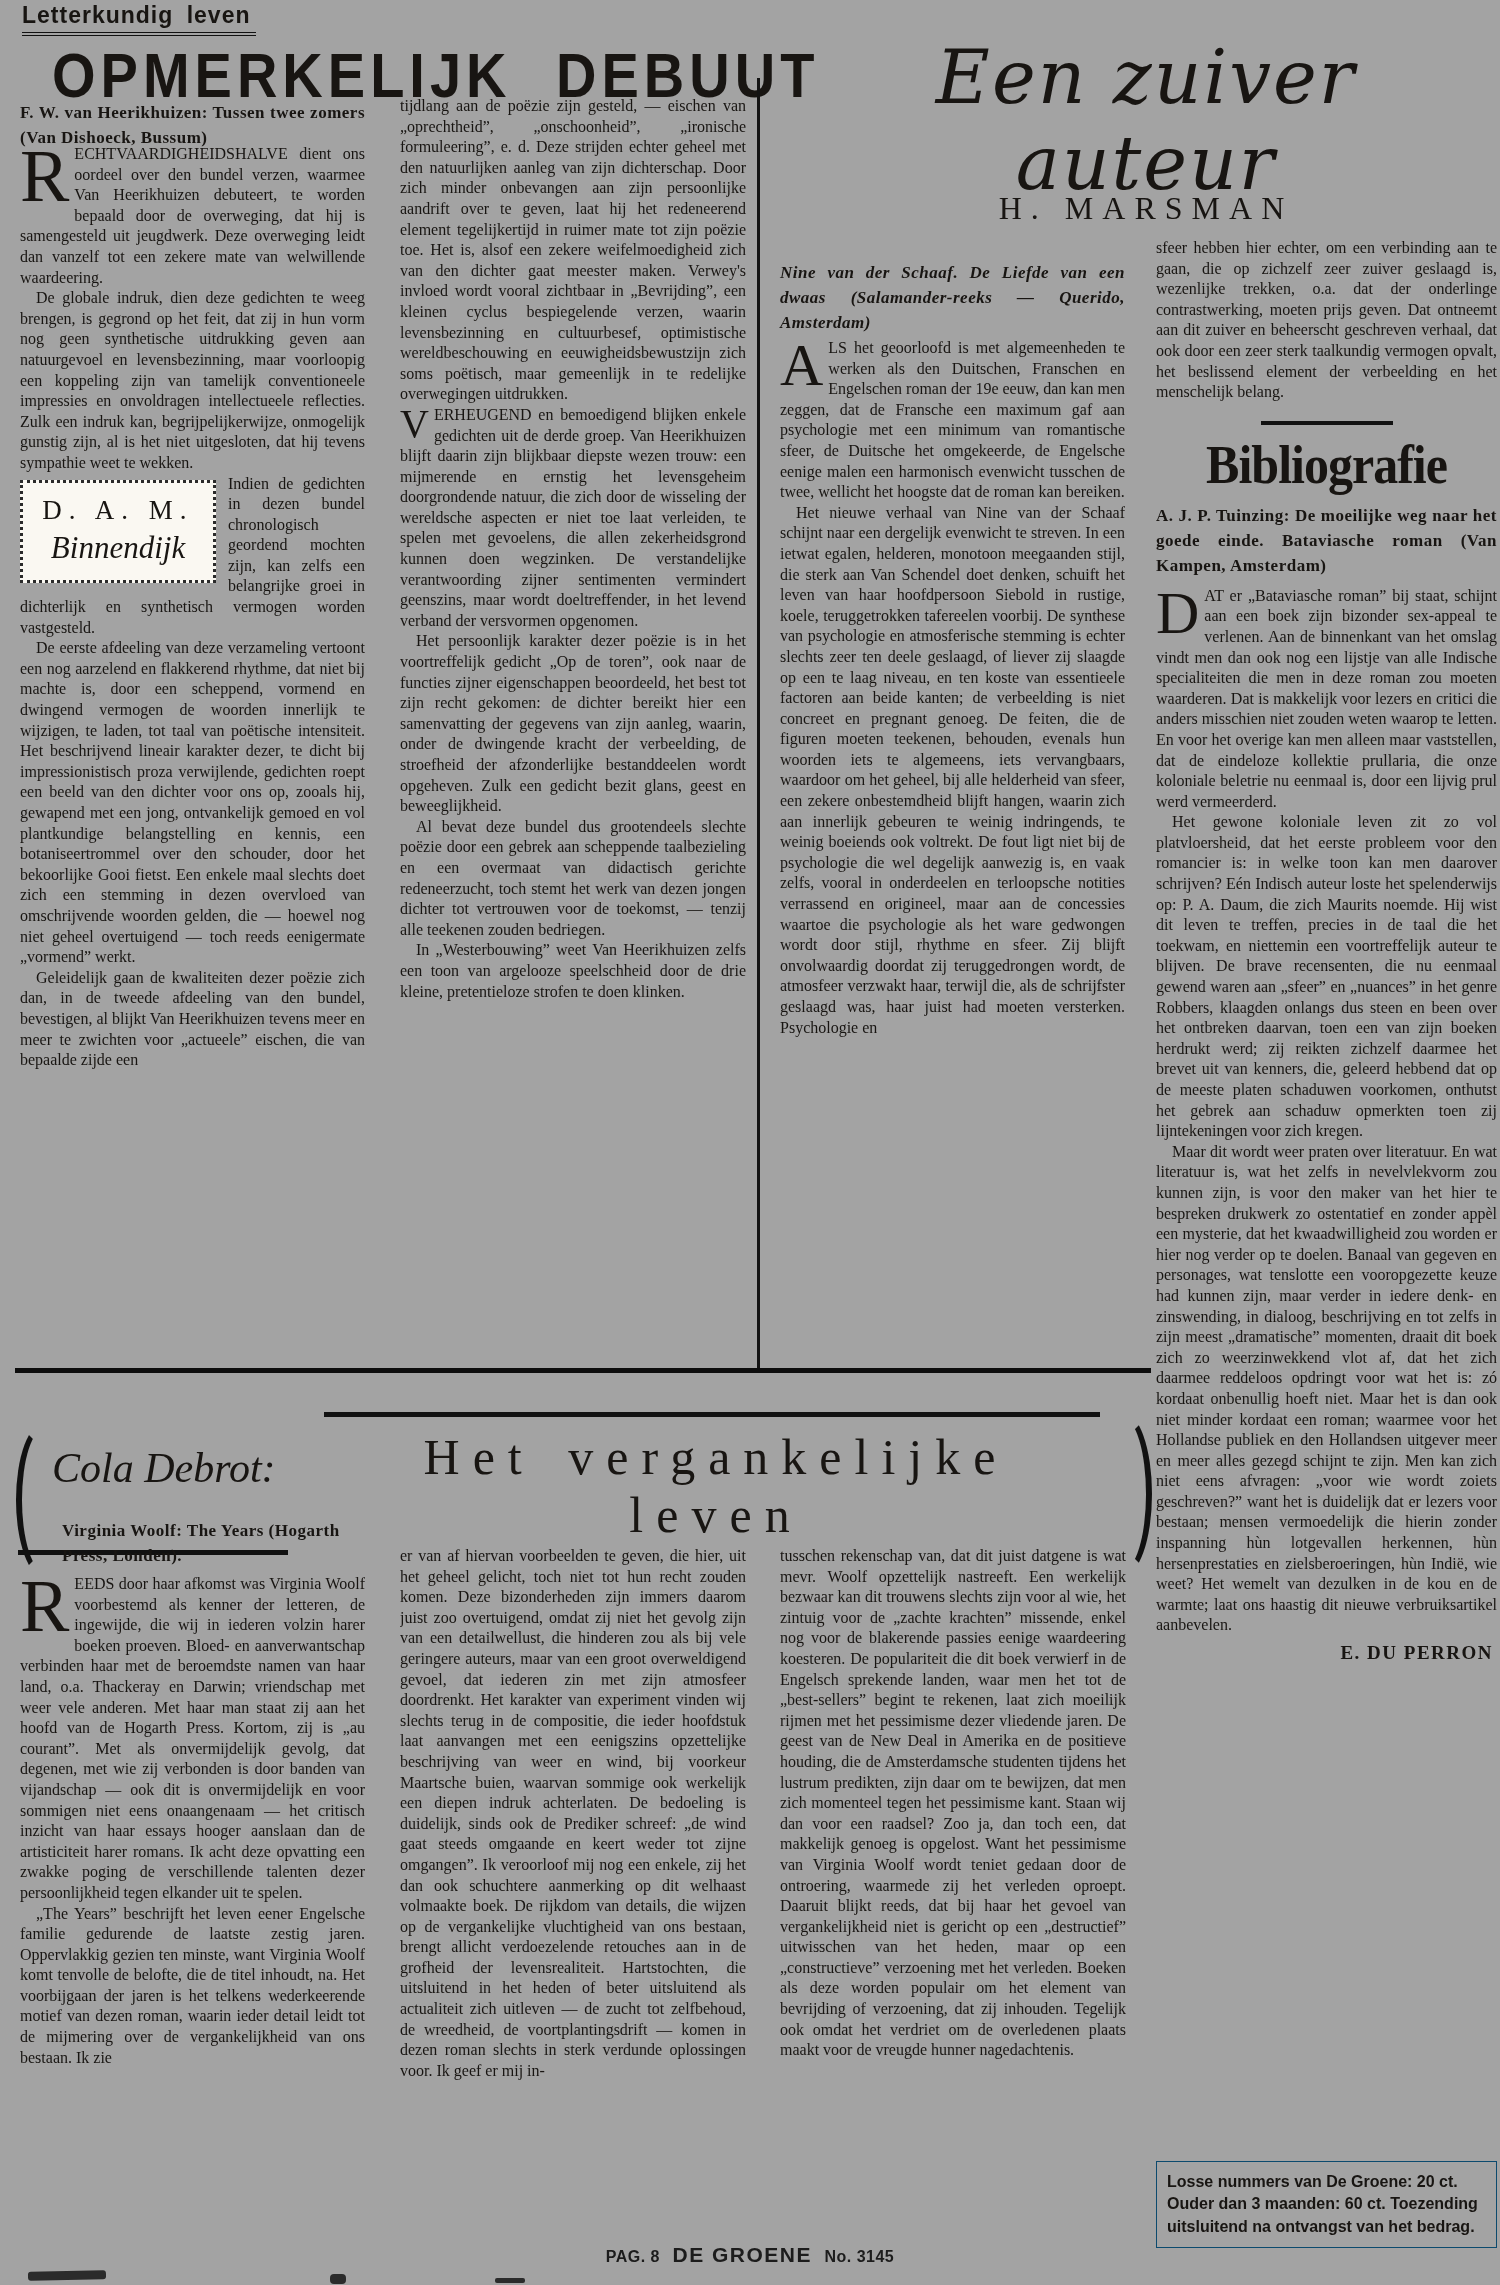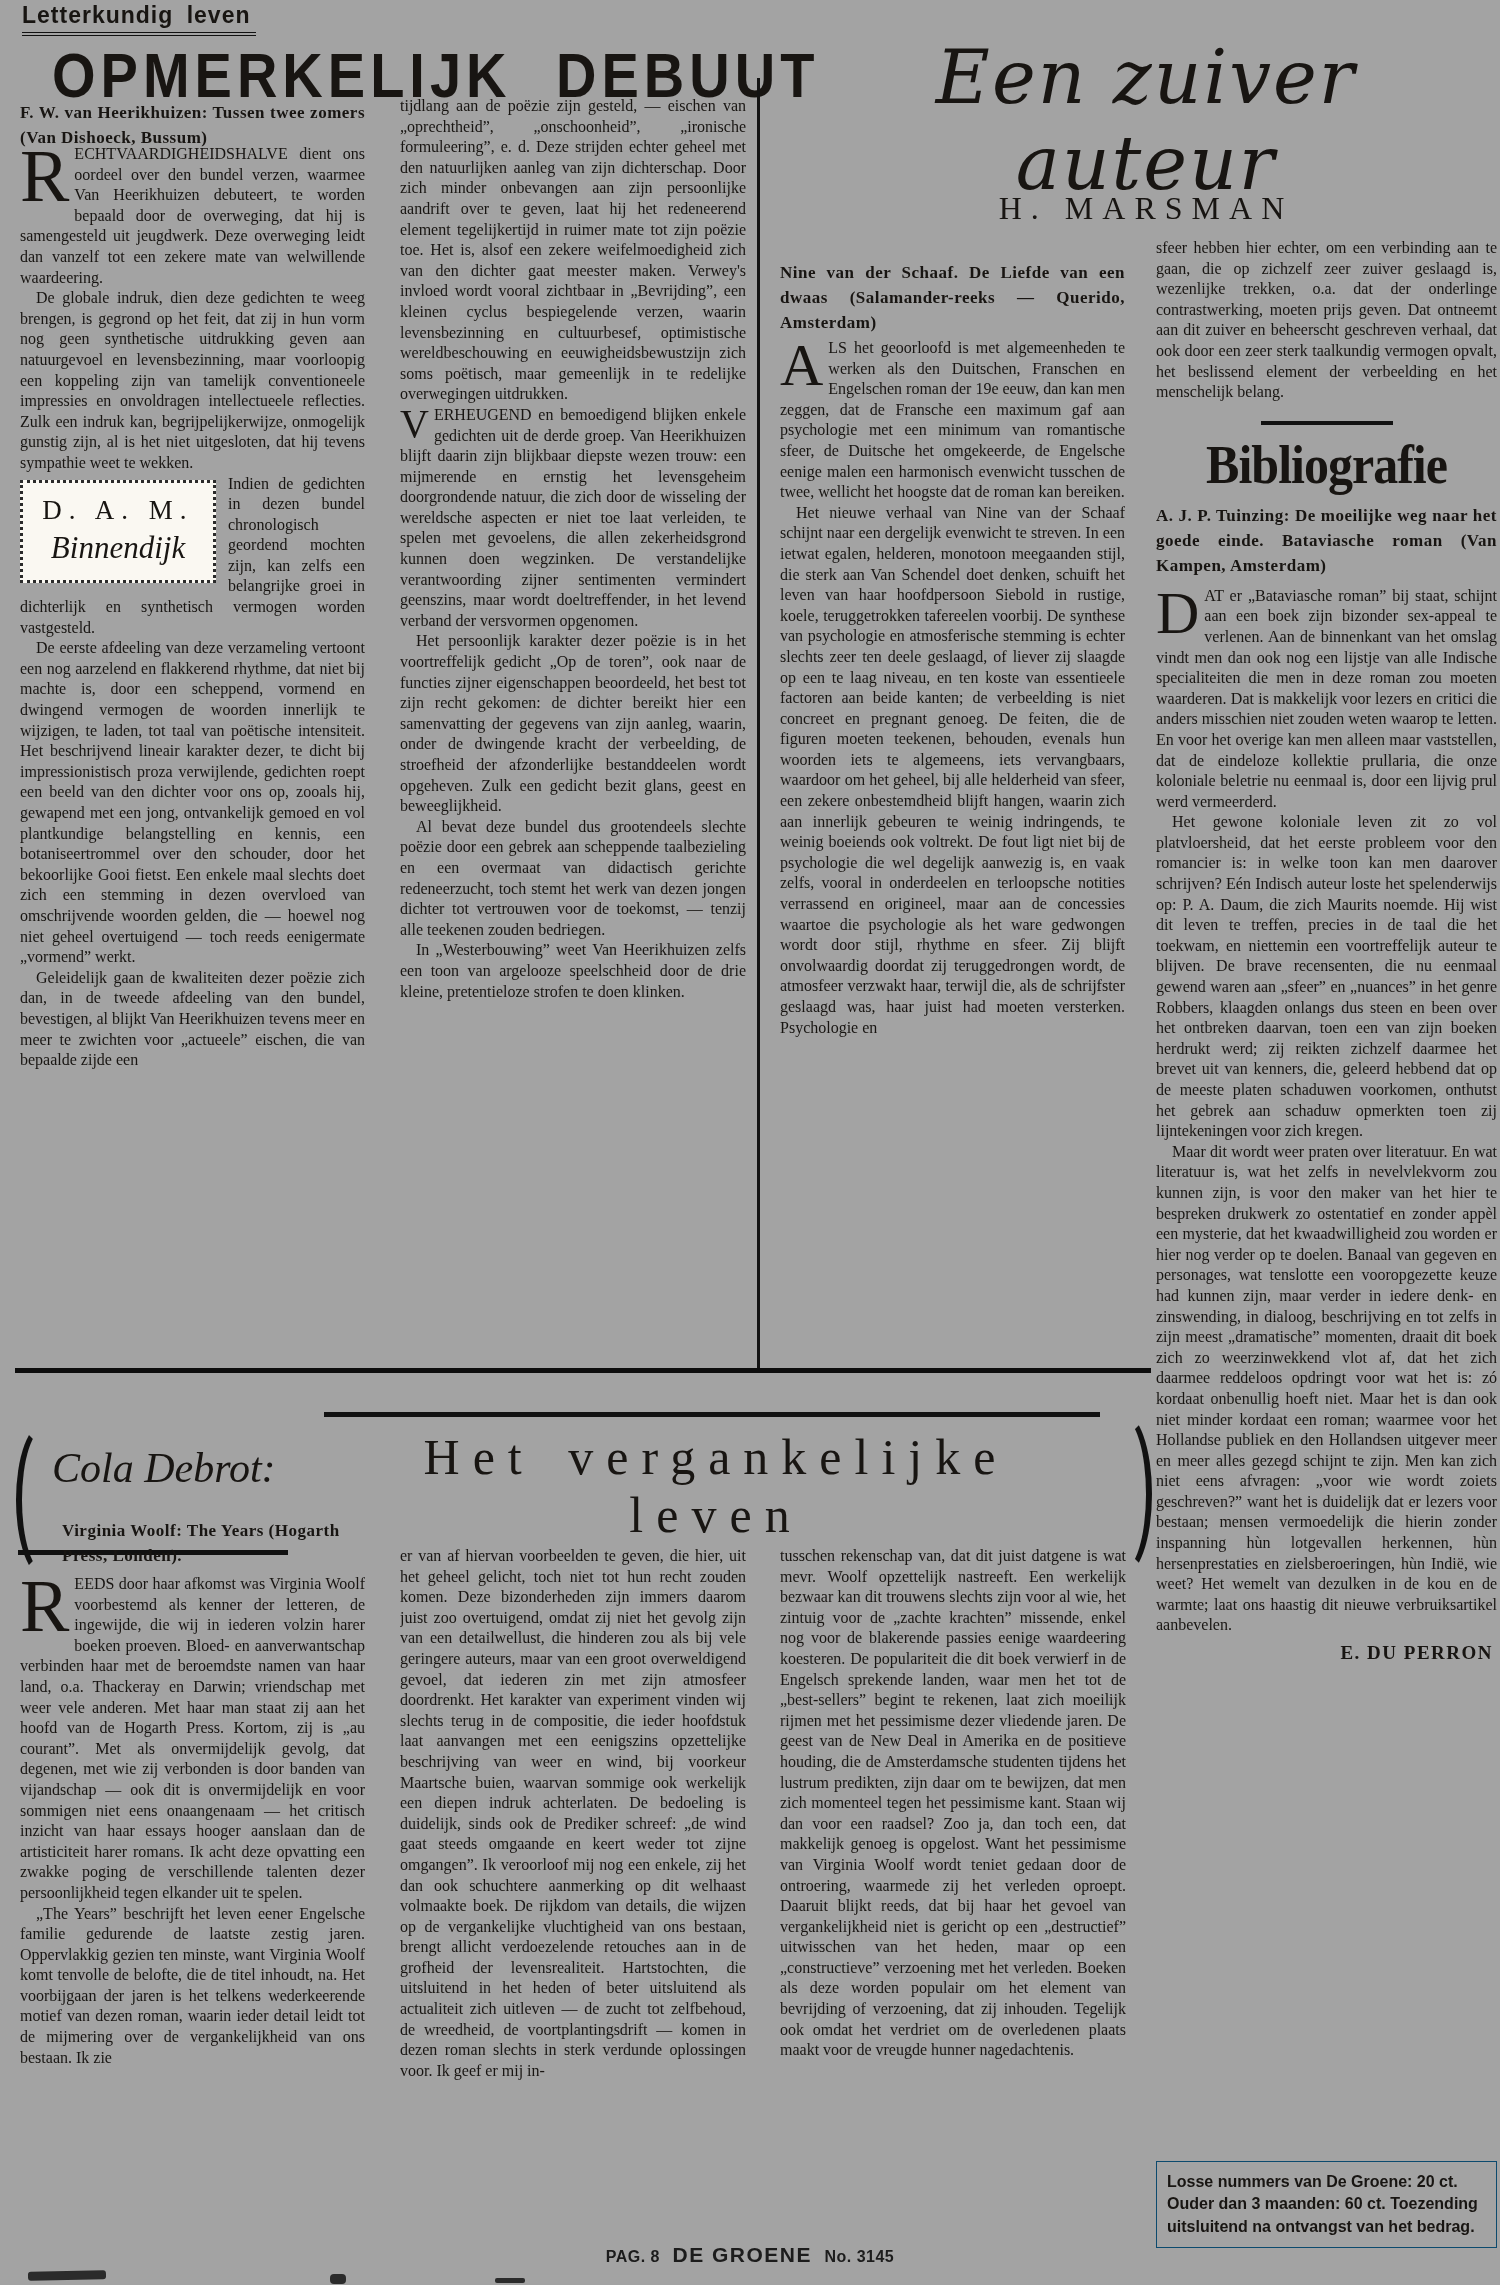--- a/index.html
+++ b/index.html
@@ -47,21 +47,21 @@
   
   .script-title {
     position:absolute; left:800px; top:34px; width:692px; text-align:center;
     font-family:"DejaVu Serif", serif; font-style:italic; font-size:74px;
     letter-spacing:2px;
   }
   .marsman-name {
     position:absolute; left:800px; top:190px; width:692px; text-align:center;
     font-family:"Liberation Serif", serif; font-size:32px; letter-spacing:9px;
   }
-  .byline-schaaf { position:absolute; left:780px; top:260px; width:345px; }
+  .byline-schaaf { position:absolute; left:780px; top:260px; width:345px;font-style:italic; }
   .col3 { left:780px; top:338px; width:345px; height:1028px; }
   
   .col4 {
     position:absolute; left:1156px; top:238px; width:341px; height:2010px;
     display:flex; flex-direction:column;
   }
   .bib-rule { width:132px; height:4px; background:#111; margin:18px auto 8px; }
   .bib-title {
     text-align:center; font-family:"Liberation Serif", serif; font-weight:bold;
     font-size:50px; letter-spacing:-1px; margin:0 0 12px;

